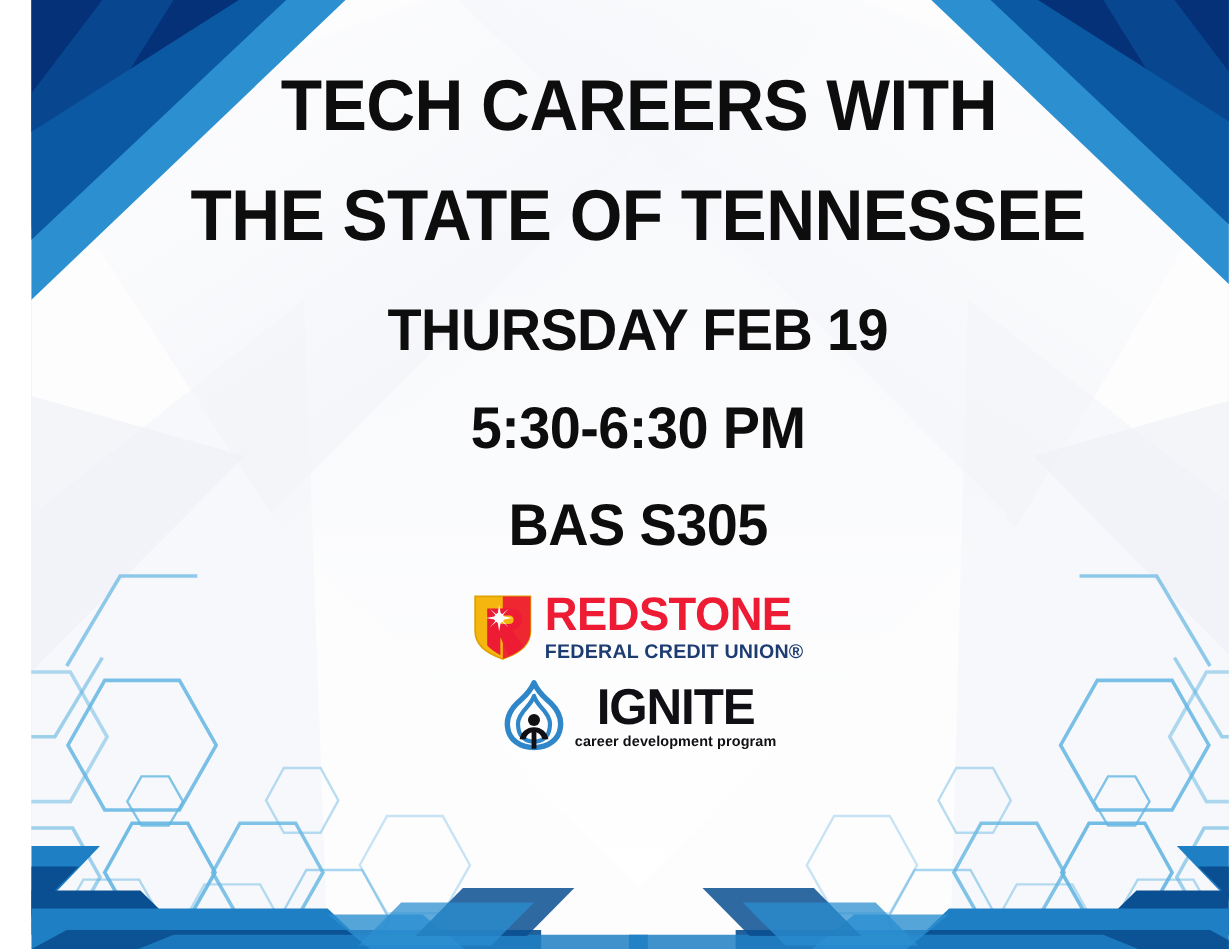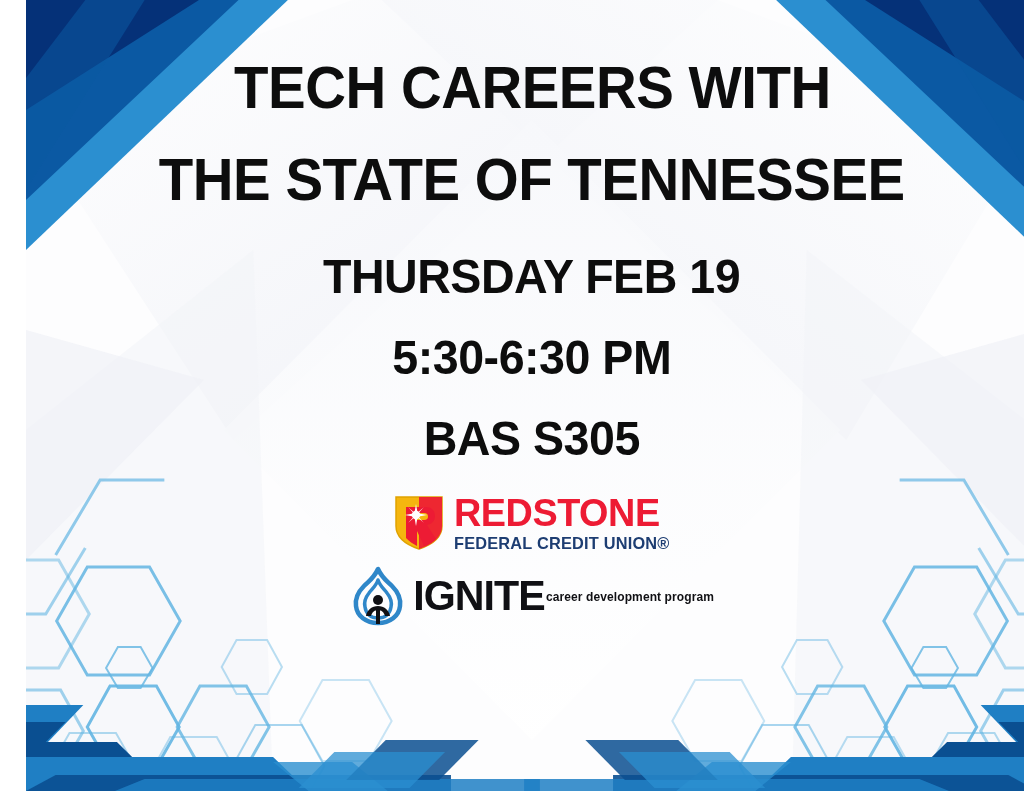--- a/index.html
+++ b/index.html
@@ -114,21 +114,21 @@
     margin-top: 3px;
     transform: scaleX(0.99);
     transform-origin: left center;
   }
   #ignite-logo {
     margin-top: 14px;
     gap: 6px;
   }
   #ignite-wordmark {
     display: flex;
-    flex-direction: row;
+    flex-direction: column;
     align-items: center;
     line-height: 1;
   }
   #ignite-name {
     font-size: 42px;
     font-weight: 700;
     color: #101014;
     letter-spacing: -1px;
     transform: scaleX(0.98);
   }

